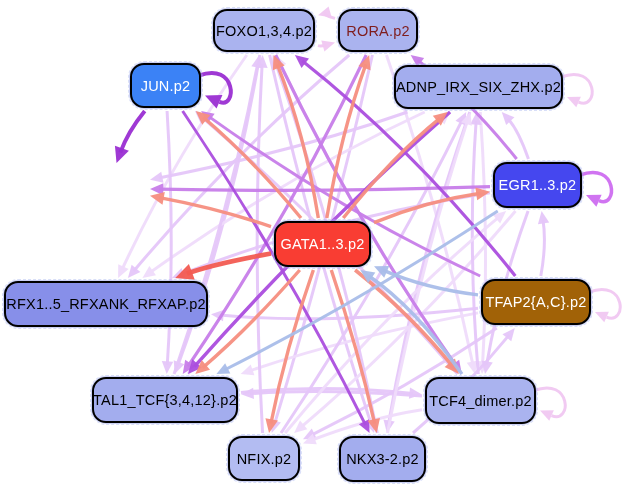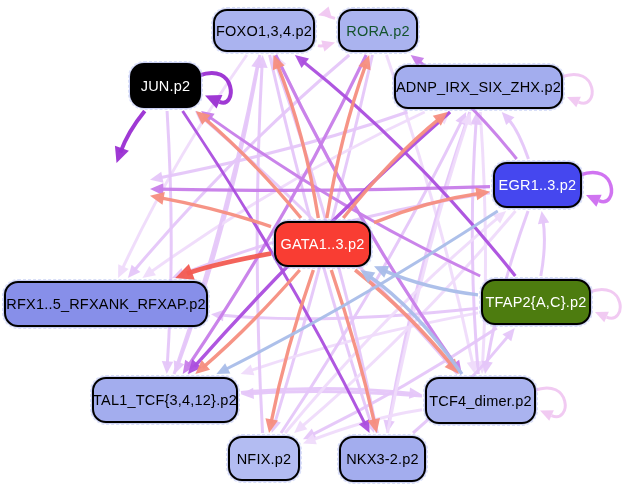--- a/index.html
+++ b/index.html
@@ -164,36 +164,36 @@
       <polygon points="374,266.31651750962726 389.2724067139842,265.98126661454756 384.1989643583888,277.68928876452884" fill="#a9bde9" opacity="0.95"></polygon>
       <path d="M 461.8915661265228 374 Q 415.57452497436907 308.0405754252376 368.29187830017855 275.5074209291259" fill="none" stroke="#a9bde9" stroke-width="3.4" stroke-linecap="butt" opacity="0.95"></path>
       <polygon points="360.28756879158095,270 375.33873815213656,272.6117237372802 368.10585516987567,283.1237646316509" fill="#a9bde9" opacity="0.95"></polygon>
       <path d="M 497.7475833465511 211 Q 357.2486821541552 302.8930655926642 224.3465160544589 370.0234187447735" fill="none" stroke="#a9bde9" stroke-width="3" stroke-linecap="butt" opacity="0.95"></path>
       <polygon points="216.47382899599015,374 225.1506253431461,363.2313786792374 230.29042424445925,373.406960591544" fill="#a9bde9" opacity="0.95"></polygon>
     </svg>
 
   <div class="node" style="left: 213px; top: 9px; width: 102px; height: 43px; background: rgb(170, 179, 239); color: rgb(0, 0, 0);">
       <span class="node-label">FOXO1,3,4.p2</span>
     </div>
-  <div class="node" style="left: 338px; top: 9px; width: 80px; height: 43px; background: rgb(170, 179, 239); color: #14532d;">
+  <div class="node" style="left: 338px; top: 9px; width: 80px; height: 43px; background: rgb(170, 179, 239); color: #7f1d1d;">
       <span class="node-label">RORA.p2</span>
     </div>
-  <div class="node" style="left: 130px; top: 63px; width: 71px; height: 45px; background: #000000; color: rgb(255, 255, 255);">
+  <div class="node" style="left: 130px; top: 63px; width: 71px; height: 45px; background: #3b82f6; color: rgb(255, 255, 255);">
       <span class="node-label">JUN.p2</span>
     </div>
   <div class="node" style="left: 394px; top: 65px; width: 169px; height: 44px; background: rgb(163, 173, 238); color: rgb(0, 0, 0);">
       <span class="node-label">ADNP_IRX_SIX_ZHX.p2</span>
     </div>
   <div class="node" style="left: 493px; top: 162px; width: 89px; height: 46px; background: rgb(69, 71, 239); color: rgb(255, 255, 255);">
       <span class="node-label">EGR1..3.p2</span>
     </div>
   <div class="node" style="left: 274px; top: 221px; width: 97px; height: 46px; background: rgb(249, 61, 51); color: rgb(255, 255, 255);">
       <span class="node-label">GATA1..3.p2</span>
     </div>
-  <div class="node" style="left: 481px; top: 279px; width: 110px; height: 46px; background: #4d7c0f; color: rgb(255, 255, 255);">
+  <div class="node" style="left: 481px; top: 279px; width: 110px; height: 46px; background: #a16207; color: rgb(255, 255, 255);">
       <span class="node-label">TFAP2{A,C}.p2</span>
     </div>
   <div class="node" style="left: 4px; top: 281px; width: 204px; height: 46px; background: rgb(135, 143, 233); color: rgb(0, 0, 0);">
       <span class="node-label">RFX1..5_RFXANK_RFXAP.p2</span>
     </div>
   <div class="node" style="left: 92px; top: 377px; width: 146px; height: 46px; background: rgb(163, 173, 238); color: rgb(0, 0, 0);">
       <span class="node-label">TAL1_TCF{3,4,12}.p2</span>
     </div>
   <div class="node" style="left: 425px; top: 377px; width: 111px; height: 47px; background: rgb(170, 179, 239); color: rgb(0, 0, 0);">
       <span class="node-label">TCF4_dimer.p2</span>

